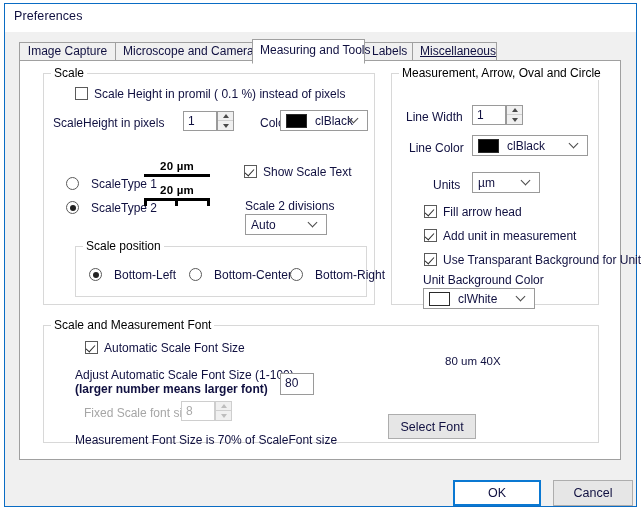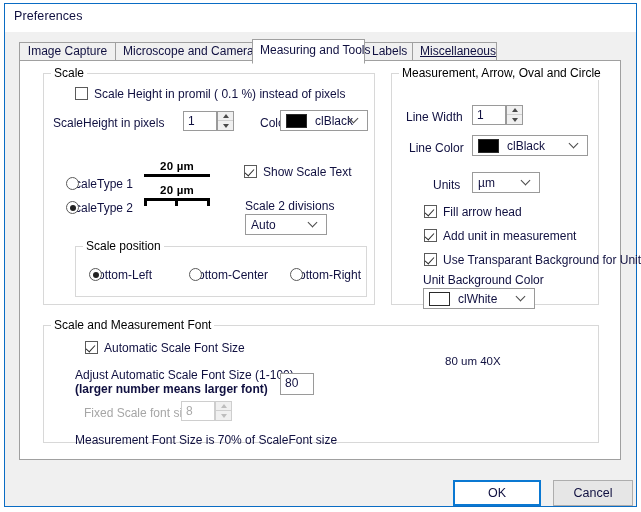--- a/index.html
+++ b/index.html
@@ -143,21 +143,21 @@
     border: solid #2b2b2b;
     border-width: 0 1.6px 1.6px 0;
     transform: rotate(42deg);
   }
 
   .rad {
     position: absolute;
     white-space: nowrap;
     font-size: 12px;
     color: #101040;
-    padding-left: 1px;
+    padding-left: 25px;
     line-height: 14px;
   }
   .rad::before {
     content: "";
     position: absolute;
     left: 0; top: 0;
     width: 13px; height: 13px;
     border-radius: 50%;
     background: #ffffff;
     border: 1px solid #5a5a5a;
@@ -447,20 +447,23 @@
             </div>
           <div class="half">
               <i class="arw dn"></i>
             </div>
         </div>
 
         <div class="lbl" style="left:31px; top:107px;">Measurement Font Size is 70% of ScaleFont size</div>
 
         <div id="preview-text" style="left:401px; top:29px;">80 um 40X</div>
 
+        <div class="btn" style="left:344px; top:88px; width:88px; height:25px;">
+          <span>Select Font</span>
+        </div>
       </div>
 
     </div>
 
     <div class="btn primary" style="left:448px; top:448px; width:88px; height:26px;">
       <span>OK</span>
     </div>
     <div class="btn" style="left:548px; top:448px; width:80px; height:26px;">
       <span>Cancel</span>
     </div>

